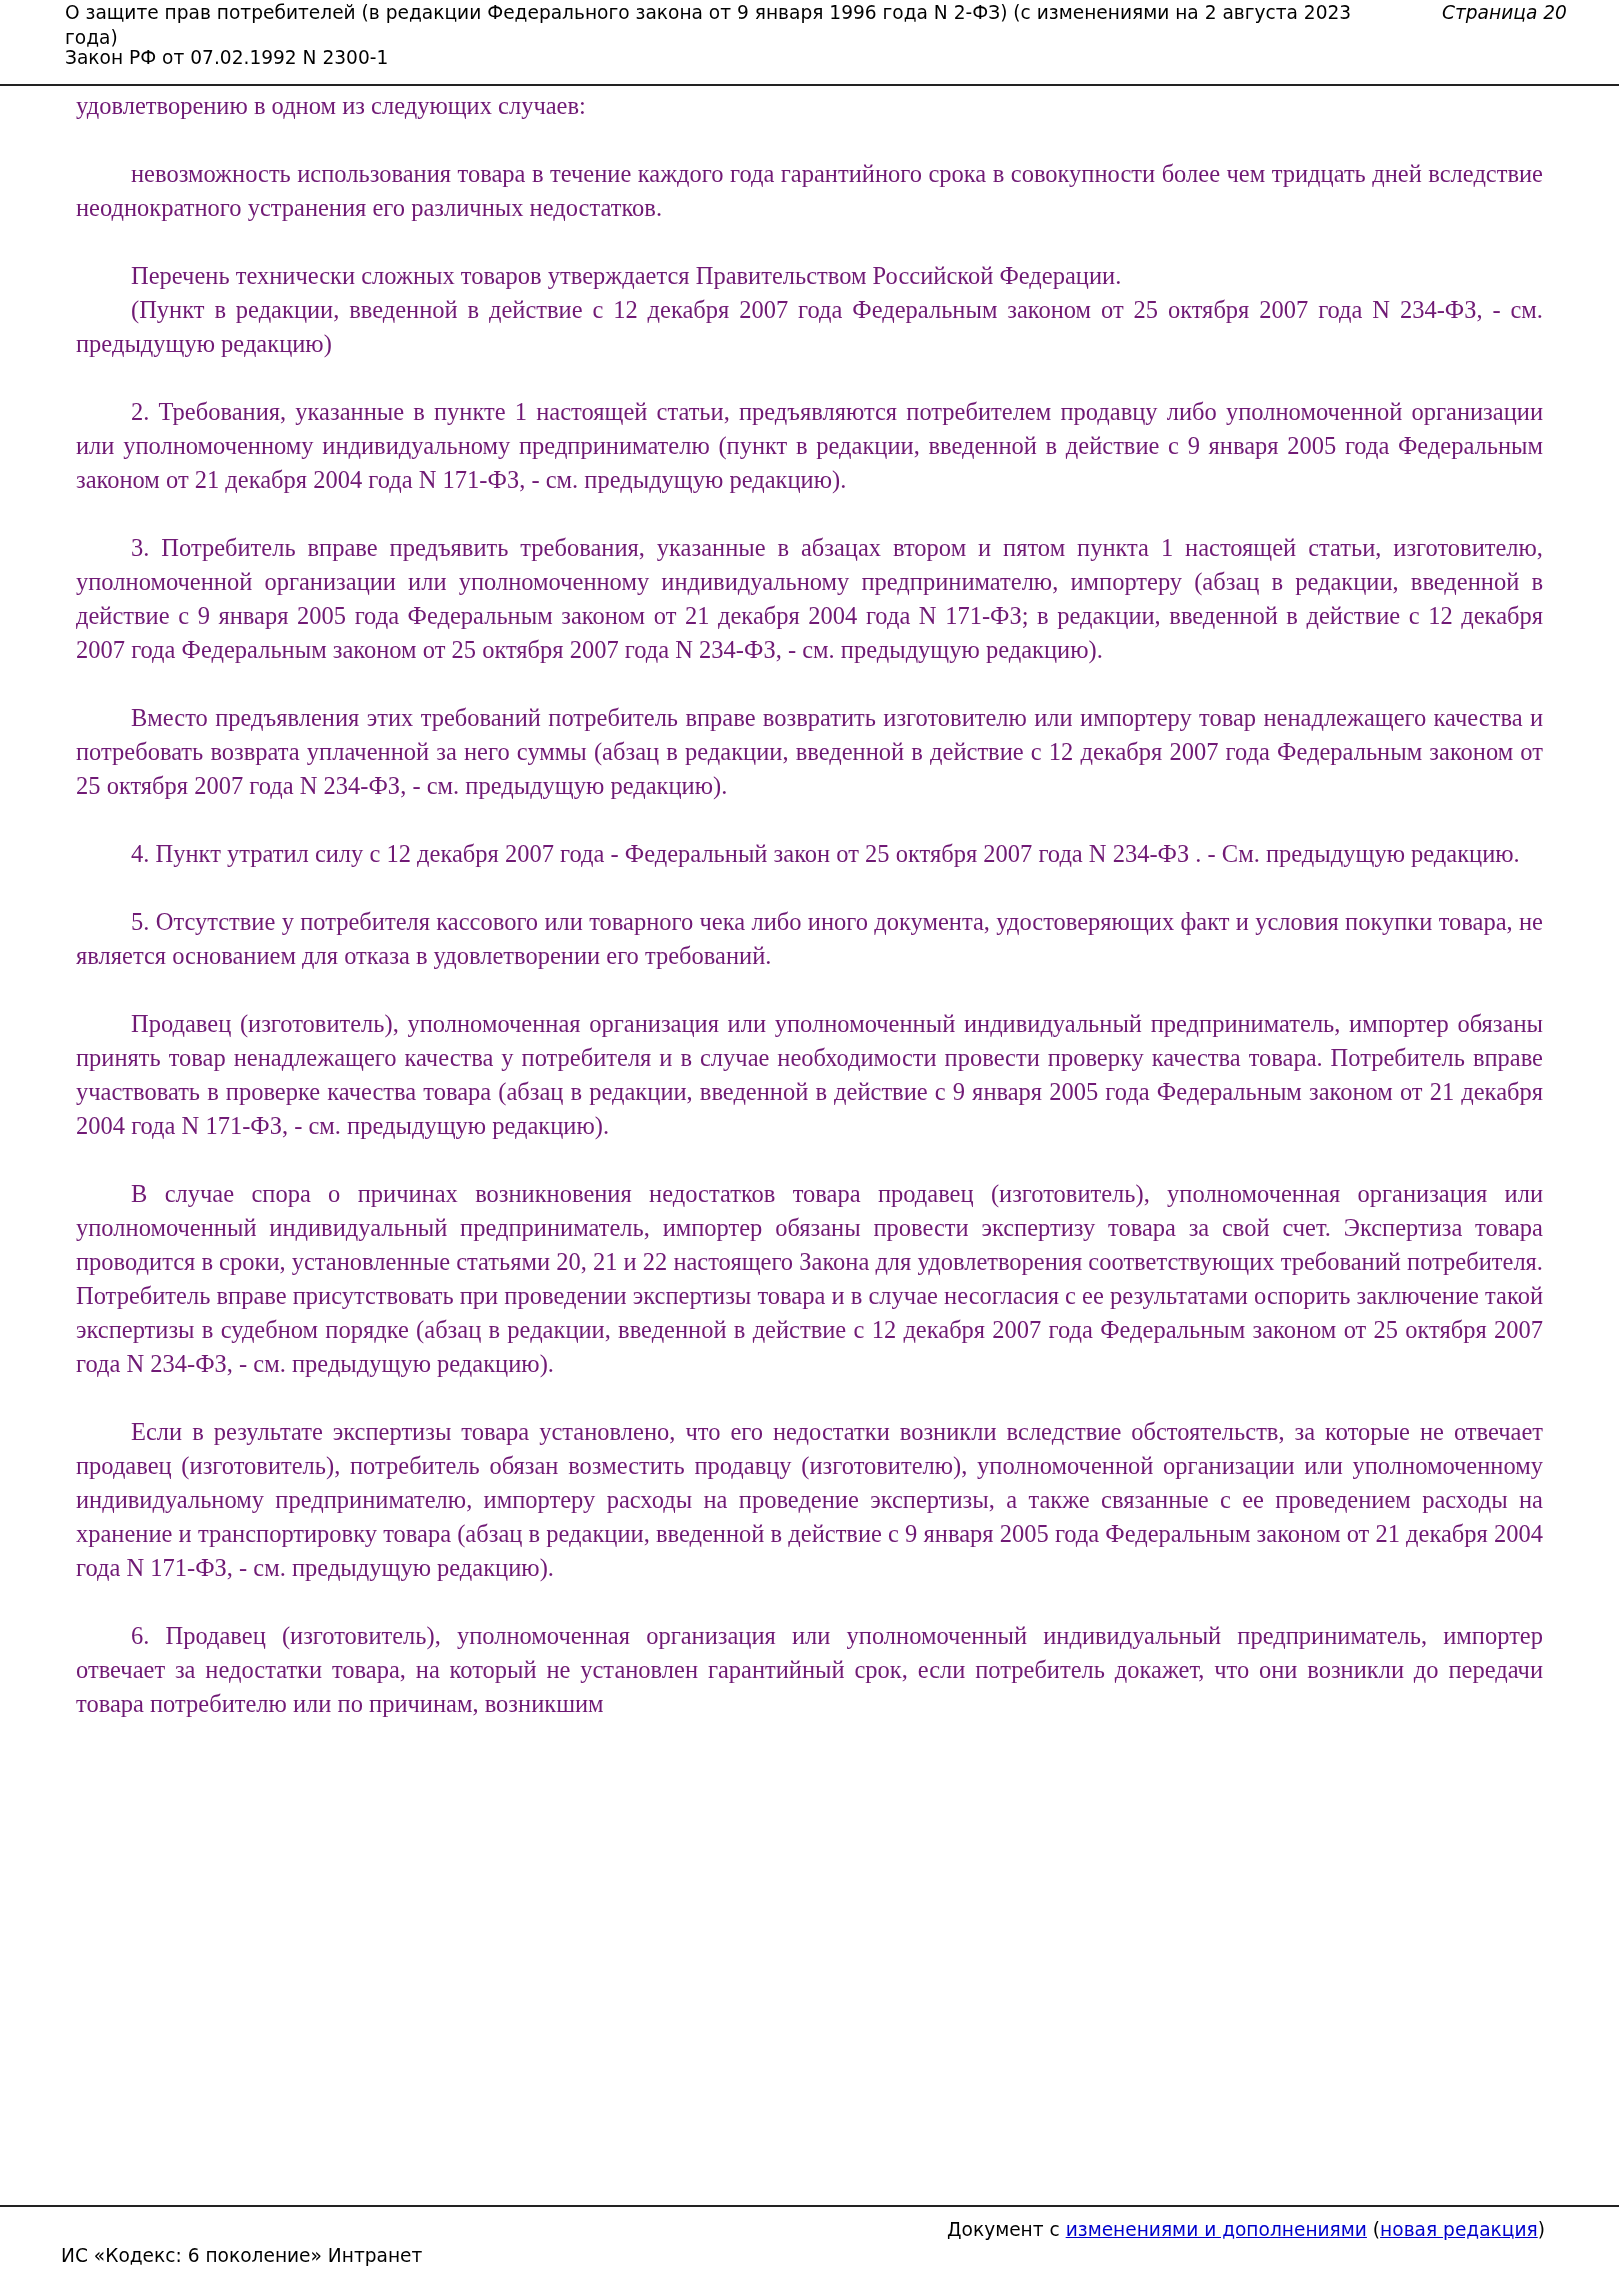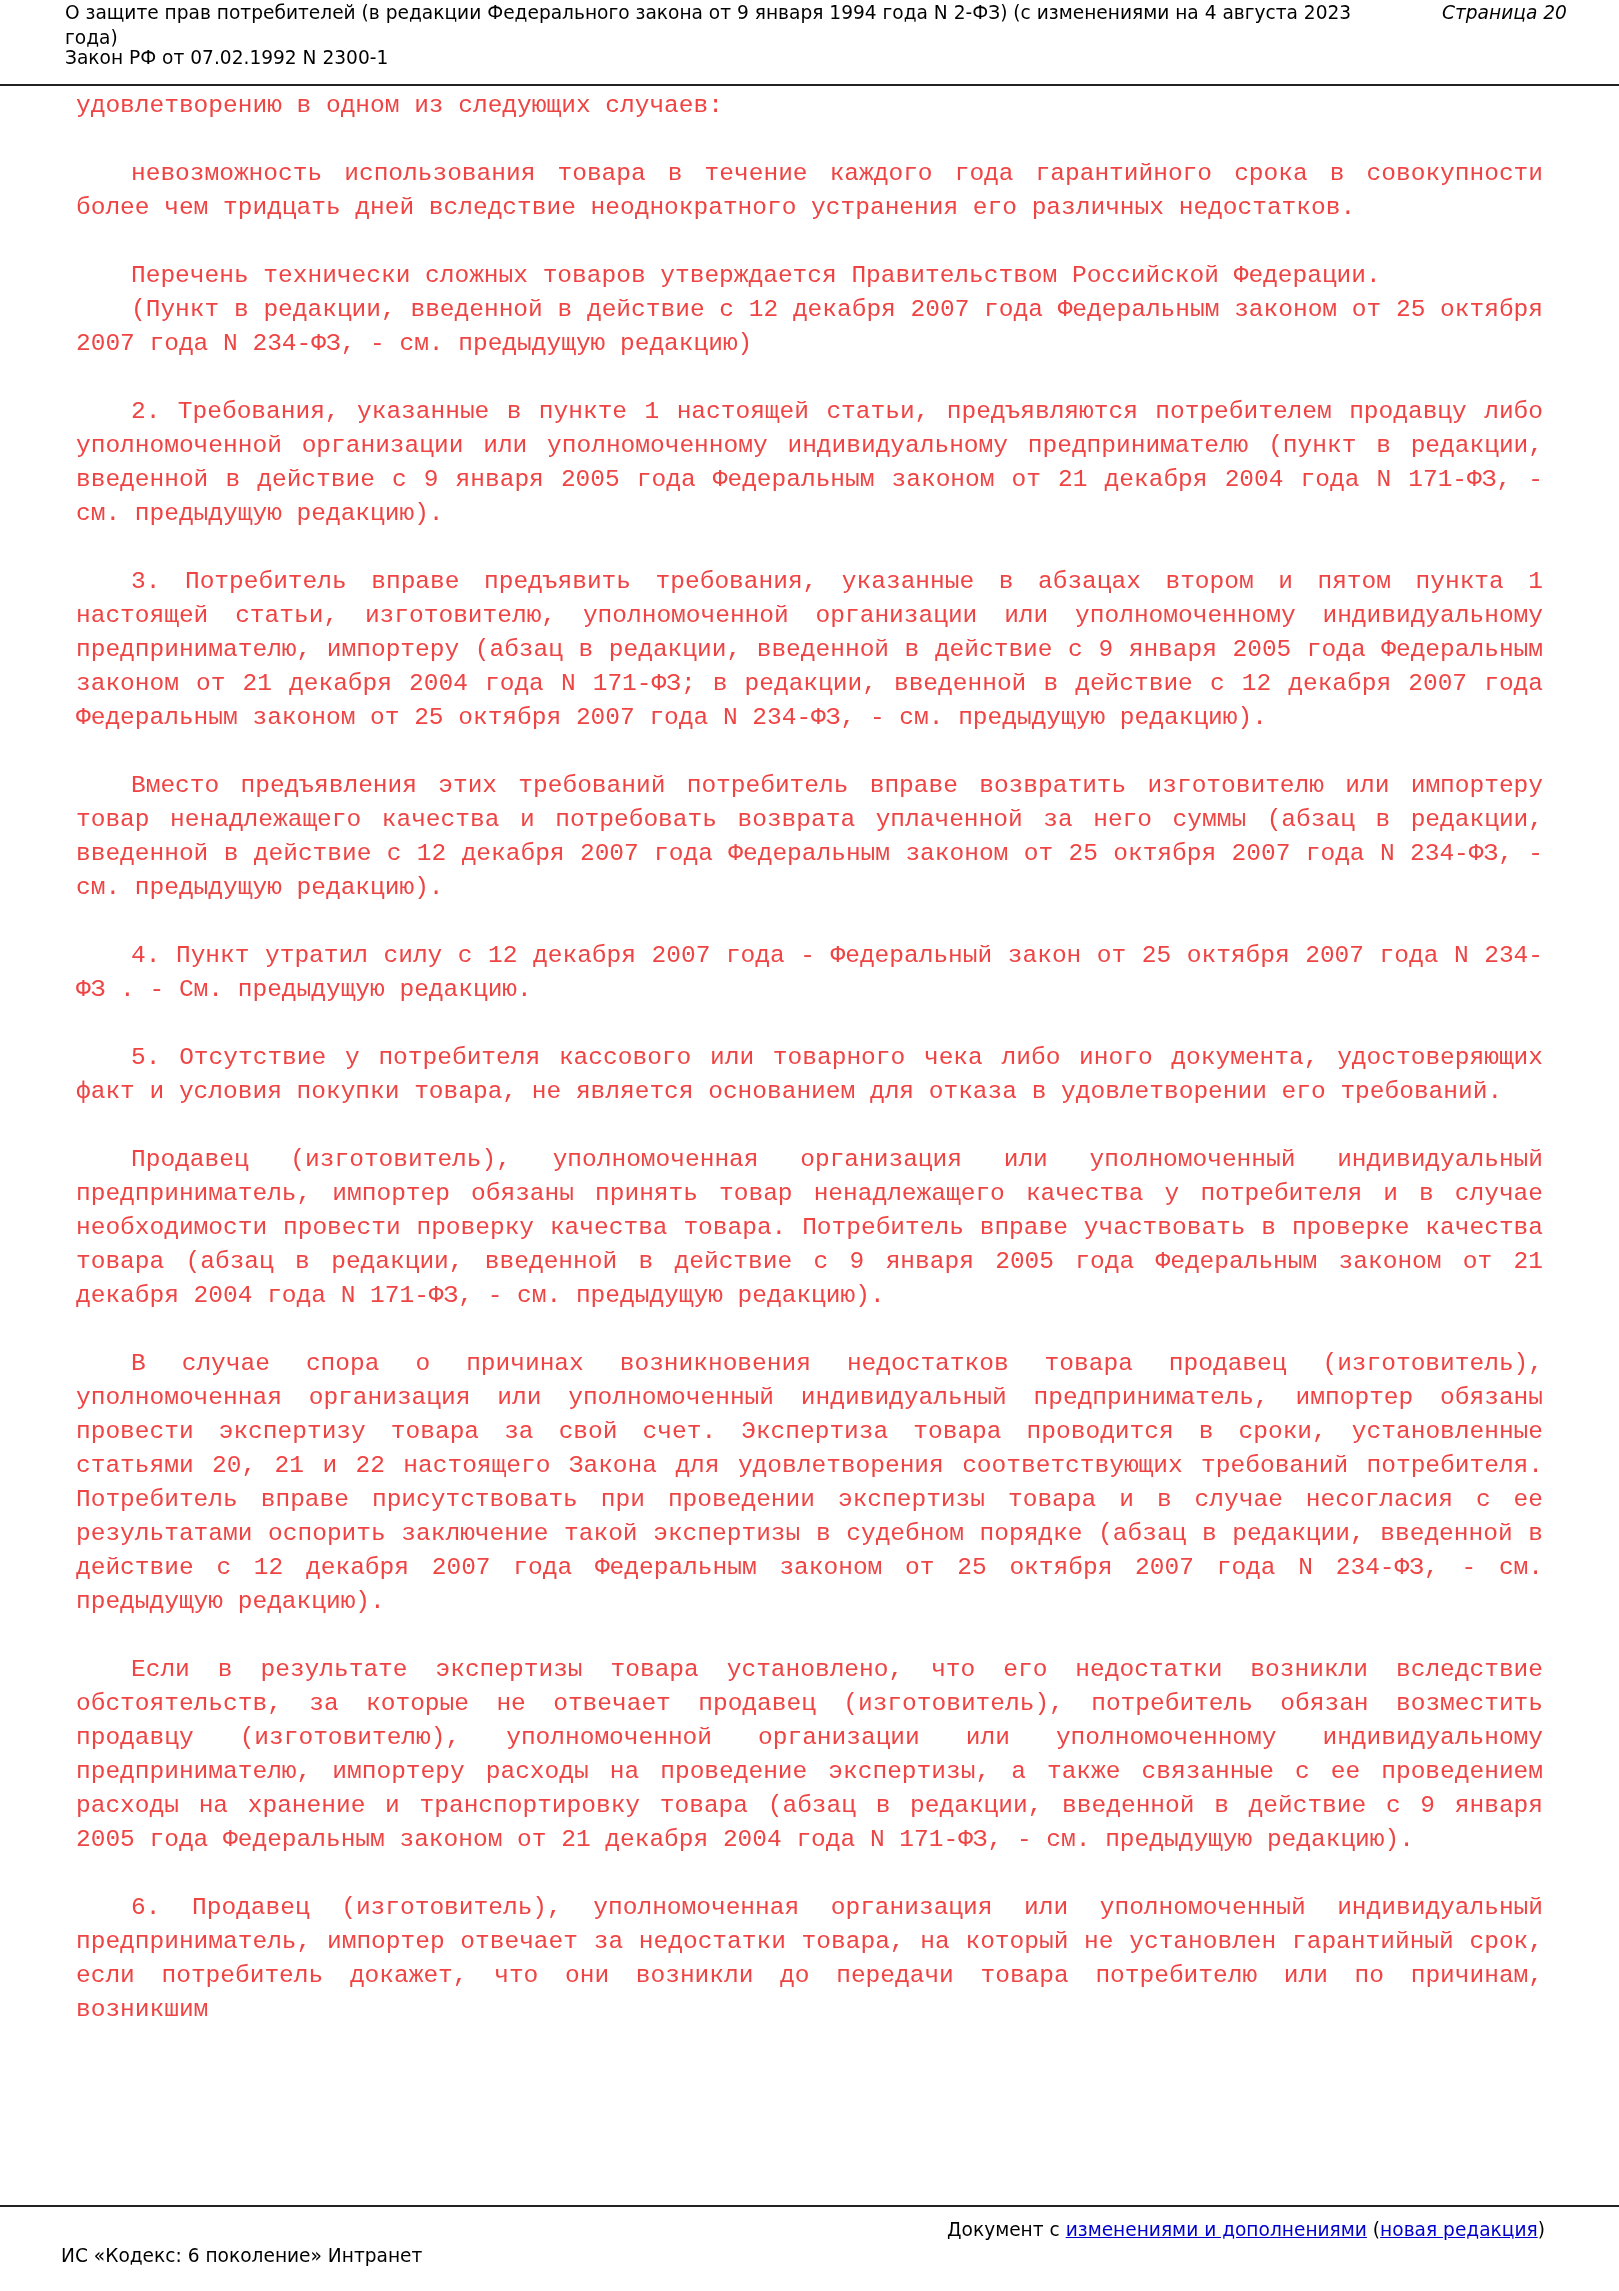--- a/index.html
+++ b/index.html
@@ -49,24 +49,24 @@
     top: 84px;
     width: 1619px;
     height: 2px;
     background: #222;
   }
   .content {
     position: absolute;
     left: 76px;
     top: 89px;
     width: 1467px;
-    font-family: Liberation Mono, monospace;
+    font-family: Liberation Serif, serif;
     font-size: 24.5px;
     line-height: 34px;
-    color: #ef4444;
+    color: #701a75;
   }
   .content p {
     margin: 0;
     text-align: justify;
     text-indent: 55px;
   }
   .content p.noindent { text-indent: 0; }
   .content p.gap { margin-top: 34px; }
   .rule-bottom {
     position: absolute;
@@ -94,21 +94,21 @@
     top: 2245px;
     font-family: "DejaVu Sans", sans-serif;
     font-size: 18.6px;
     white-space: nowrap;
   }
 </style>
 </head>
 <body>
 
 <div class="header">
-  <div class="header-title">О защите прав потребителей (в редакции Федерального закона от 9 января 1994 года N 2-ФЗ) (с изменениями на 4 августа 2023 года)</div>
+  <div class="header-title">О защите прав потребителей (в редакции Федерального закона от 9 января 1996 года N 2-ФЗ) (с изменениями на 2 августа 2023 года)</div>
   <div class="header-page">Страница 20</div>
   <div class="header-sub">Закон РФ от 07.02.1992 N 2300-1</div>
 </div>
 <div class="rule-top"></div>
 
 <div class="content">
   <p class="noindent">удовлетворению в одном из следующих случаев:</p>
   <p class="gap">невозможность использования товара в течение каждого года гарантийного срока в совокупности более чем тридцать дней вследствие неоднократного устранения его различных недостатков.</p>
   <p class="gap">Перечень технически сложных товаров утверждается Правительством Российской Федерации.</p>
   <p>(Пункт в редакции, введенной в действие с 12 декабря 2007 года Федеральным законом от 25 октября 2007 года N 234-ФЗ, - см. предыдущую редакцию)</p>

